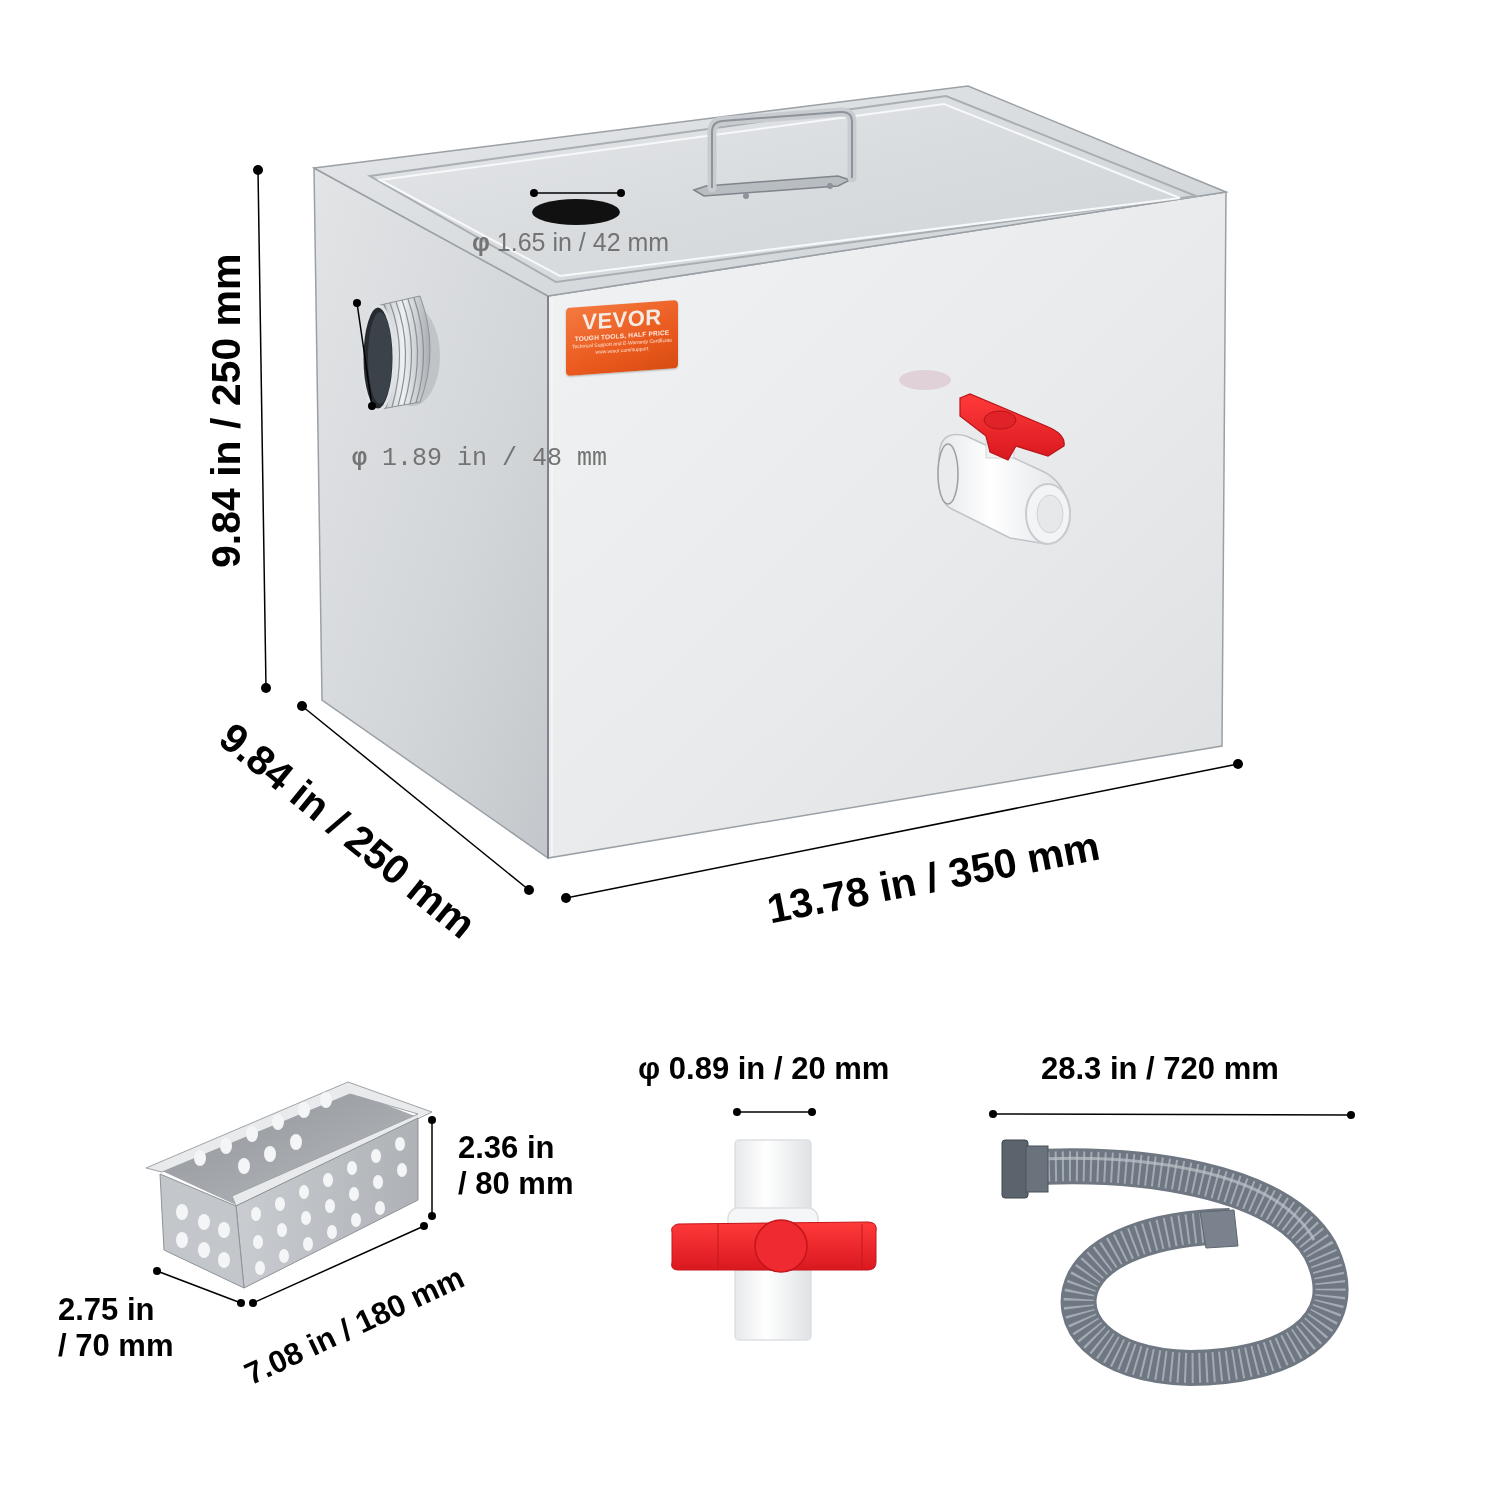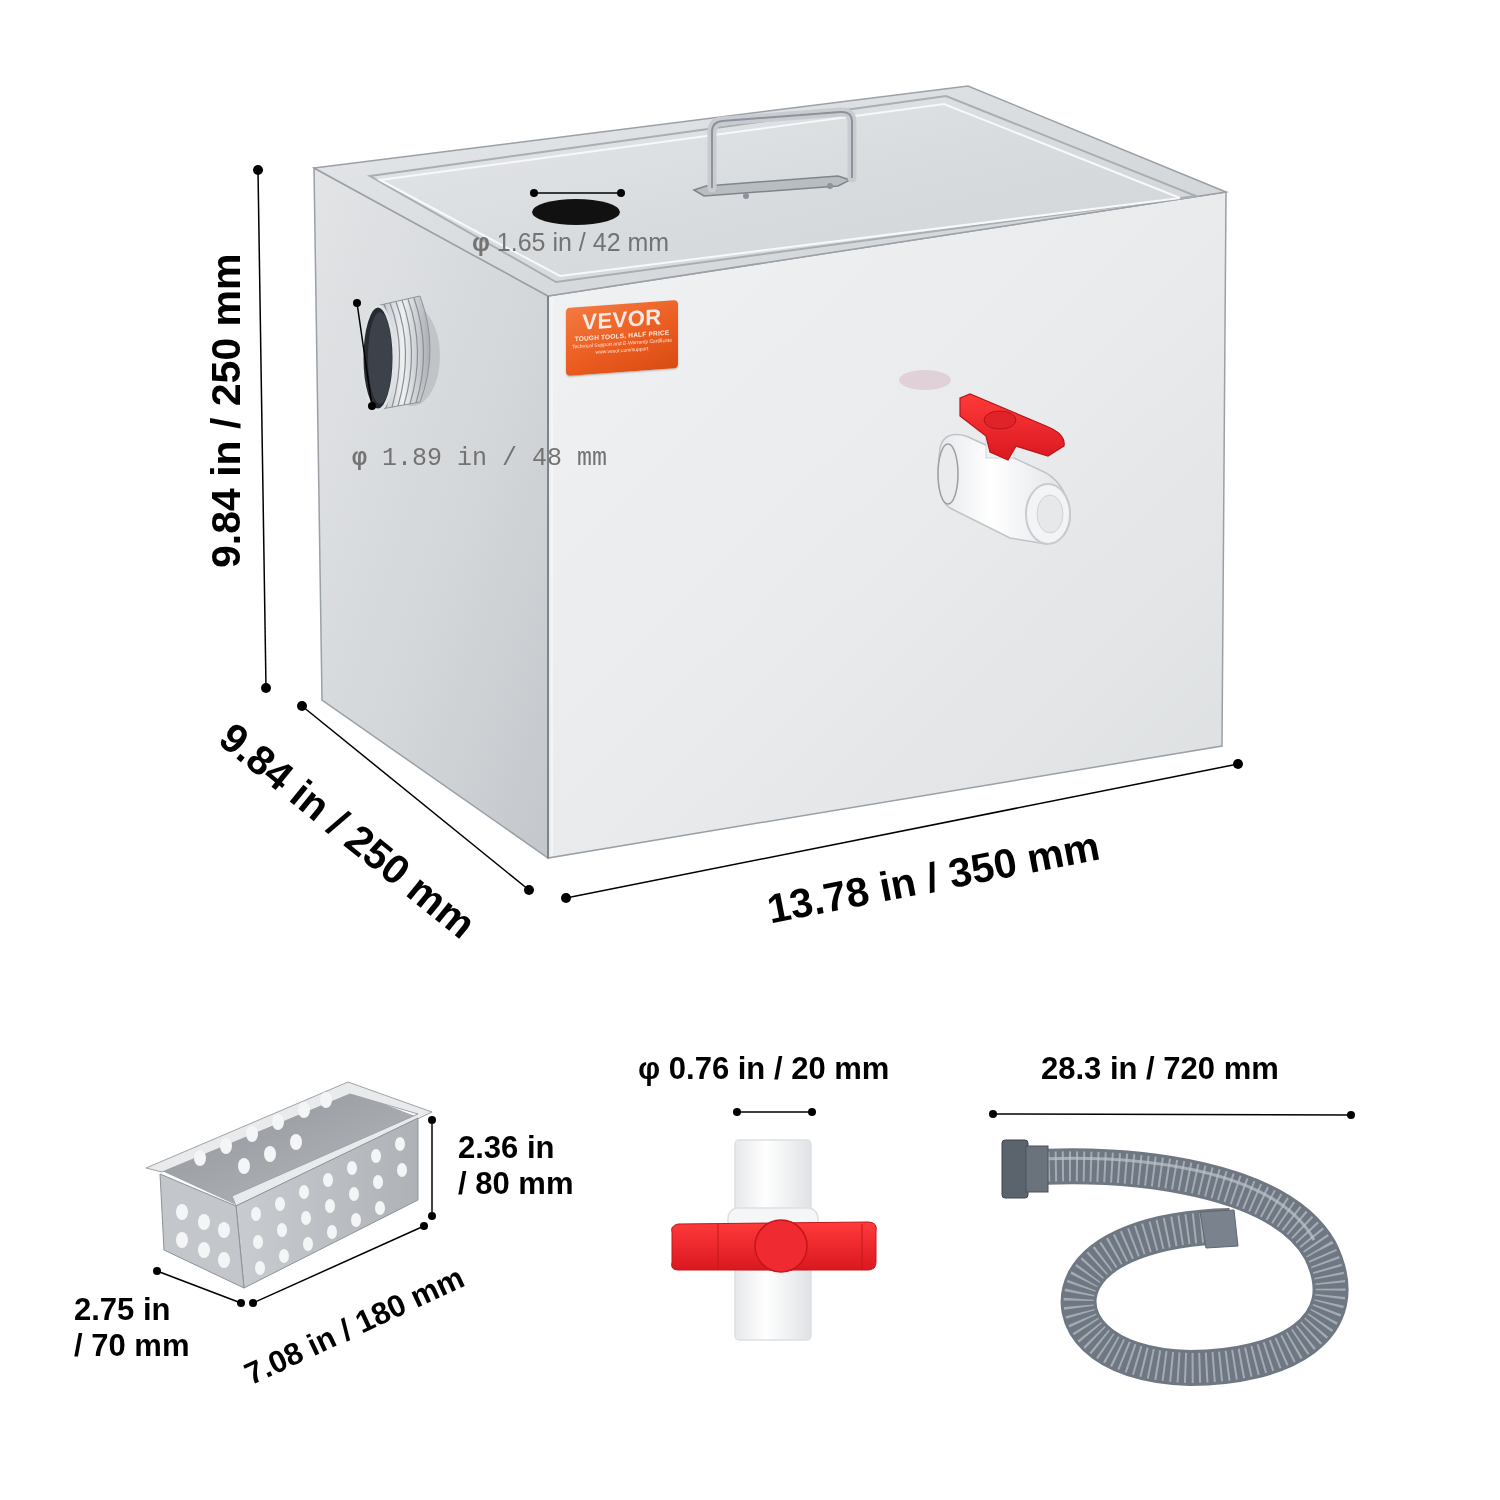--- a/index.html
+++ b/index.html
@@ -269,31 +269,31 @@
   <div class="lbl lbl-small" style="left:352px; top:446px;font-family:Liberation Mono, monospace;">
     <span class="phi">φ</span>
     <span>1.89 in / 48 mm</span>
   </div>
 
   <div class="lbl lbl-mid" style="left:458px; top:1130px; line-height:36px;">
     <span class="block">2.36 in</span>
     <span class="block">/ 80 mm</span>
   </div>
 
-  <div class="lbl lbl-mid" style="left:74px; top:1292px; line-height:36px;">
+  <div class="lbl lbl-mid" style="left:58px; top:1292px; line-height:36px;">
     <span class="block">2.75 in</span>
     <span class="block">/ 70 mm</span>
   </div>
 
   <div class="lbl lbl-mid rot" style="left:240px; top:1362px; transform: rotate(-25deg);">
     <span>7.08 in / 180 mm</span>
   </div>
 
   <div class="lbl lbl-mid" style="left:638px; top:1053px;">
     <span class="phi">φ</span>
-    <span>0.76 in / 20 mm</span>
+    <span>0.89 in / 20 mm</span>
   </div>
 
   <div class="lbl lbl-mid" style="left:1041px; top:1053px;text-align:right;">
     <span>28.3 in / 720 mm</span>
   </div>
 
 </div>
 
 </body></html>

